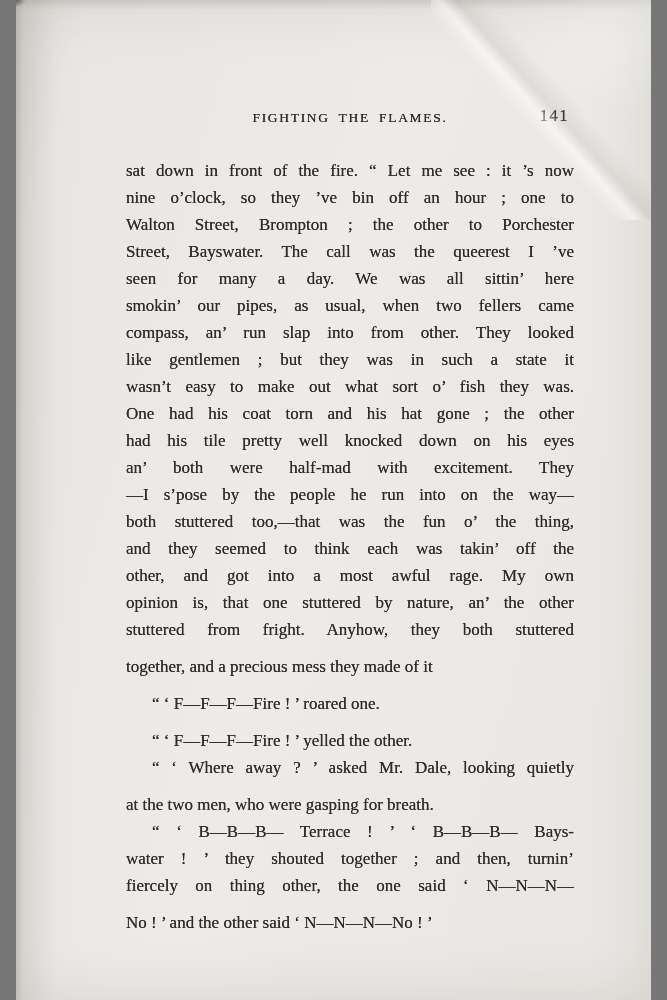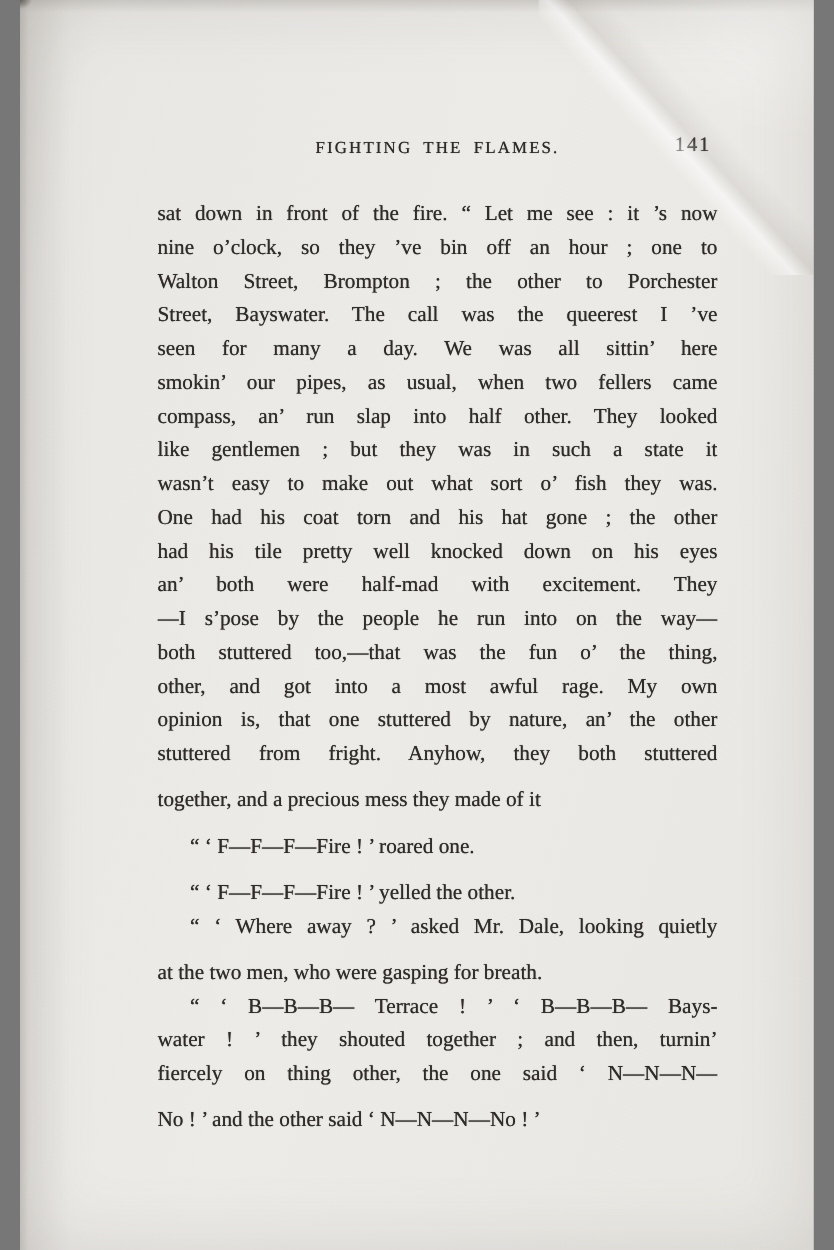--- a/index.html
+++ b/index.html
@@ -56,28 +56,29 @@
     <span class="running-title">FIGHTING THE FLAMES.</span>
     <span class="page-number">141</span>
   </header>
   <main class="text-block" id="lines">
       <div class="line">sat down in front of the fire.  “ Let me see : it ’s now</div>
       <div class="line">nine o’clock, so they ’ve bin off an hour ; one to</div>
       <div class="line">Walton Street, Brompton ; the other to Porchester</div>
       <div class="line">Street, Bayswater.  The call was the queerest I ’ve</div>
       <div class="line">seen for many a day.  We was all sittin’ here</div>
       <div class="line">smokin’ our pipes, as usual, when two fellers came</div>
-      <div class="line">compass, an’ run slap into half other.  They looked</div>
+      <div class="line">compass, an’ run slap into from other.  They looked</div>
       <div class="line">like gentlemen ; but they was in such a state it</div>
       <div class="line">wasn’t easy to make out what sort o’ fish they was.</div>
       <div class="line">One had his coat torn and his hat gone ; the other</div>
       <div class="line">had his tile pretty well knocked down on his eyes</div>
       <div class="line">an’ both were half-mad with excitement.  They</div>
       <div class="line">—I s’pose by the people he run into on the way—</div>
       <div class="line">both stuttered too,—that was the fun o’ the thing,</div>
+      <div class="line">and they seemed to think each was takin’ off the</div>
       <div class="line">other, and got into a most awful rage.  My own</div>
       <div class="line">opinion is, that one stuttered by nature, an’ the other</div>
       <div class="line">stuttered from fright.  Anyhow, they both stuttered</div>
       <div class="line last">together, and a precious mess they made of it</div>
       <div class="line indent last">“ ‘ F—F—F—Fire ! ’ roared one.</div>
       <div class="line indent last">“ ‘ F—F—F—Fire ! ’ yelled the other.</div>
       <div class="line indent">“ ‘ Where away ? ’ asked Mr. Dale, looking quietly</div>
       <div class="line last">at the two men, who were gasping for breath.</div>
       <div class="line indent">“ ‘ B—B—B— Terrace ! ’   ‘ B—B—B— Bays-</div>
       <div class="line">water ! ’ they shouted together ; and then, turnin’</div>

